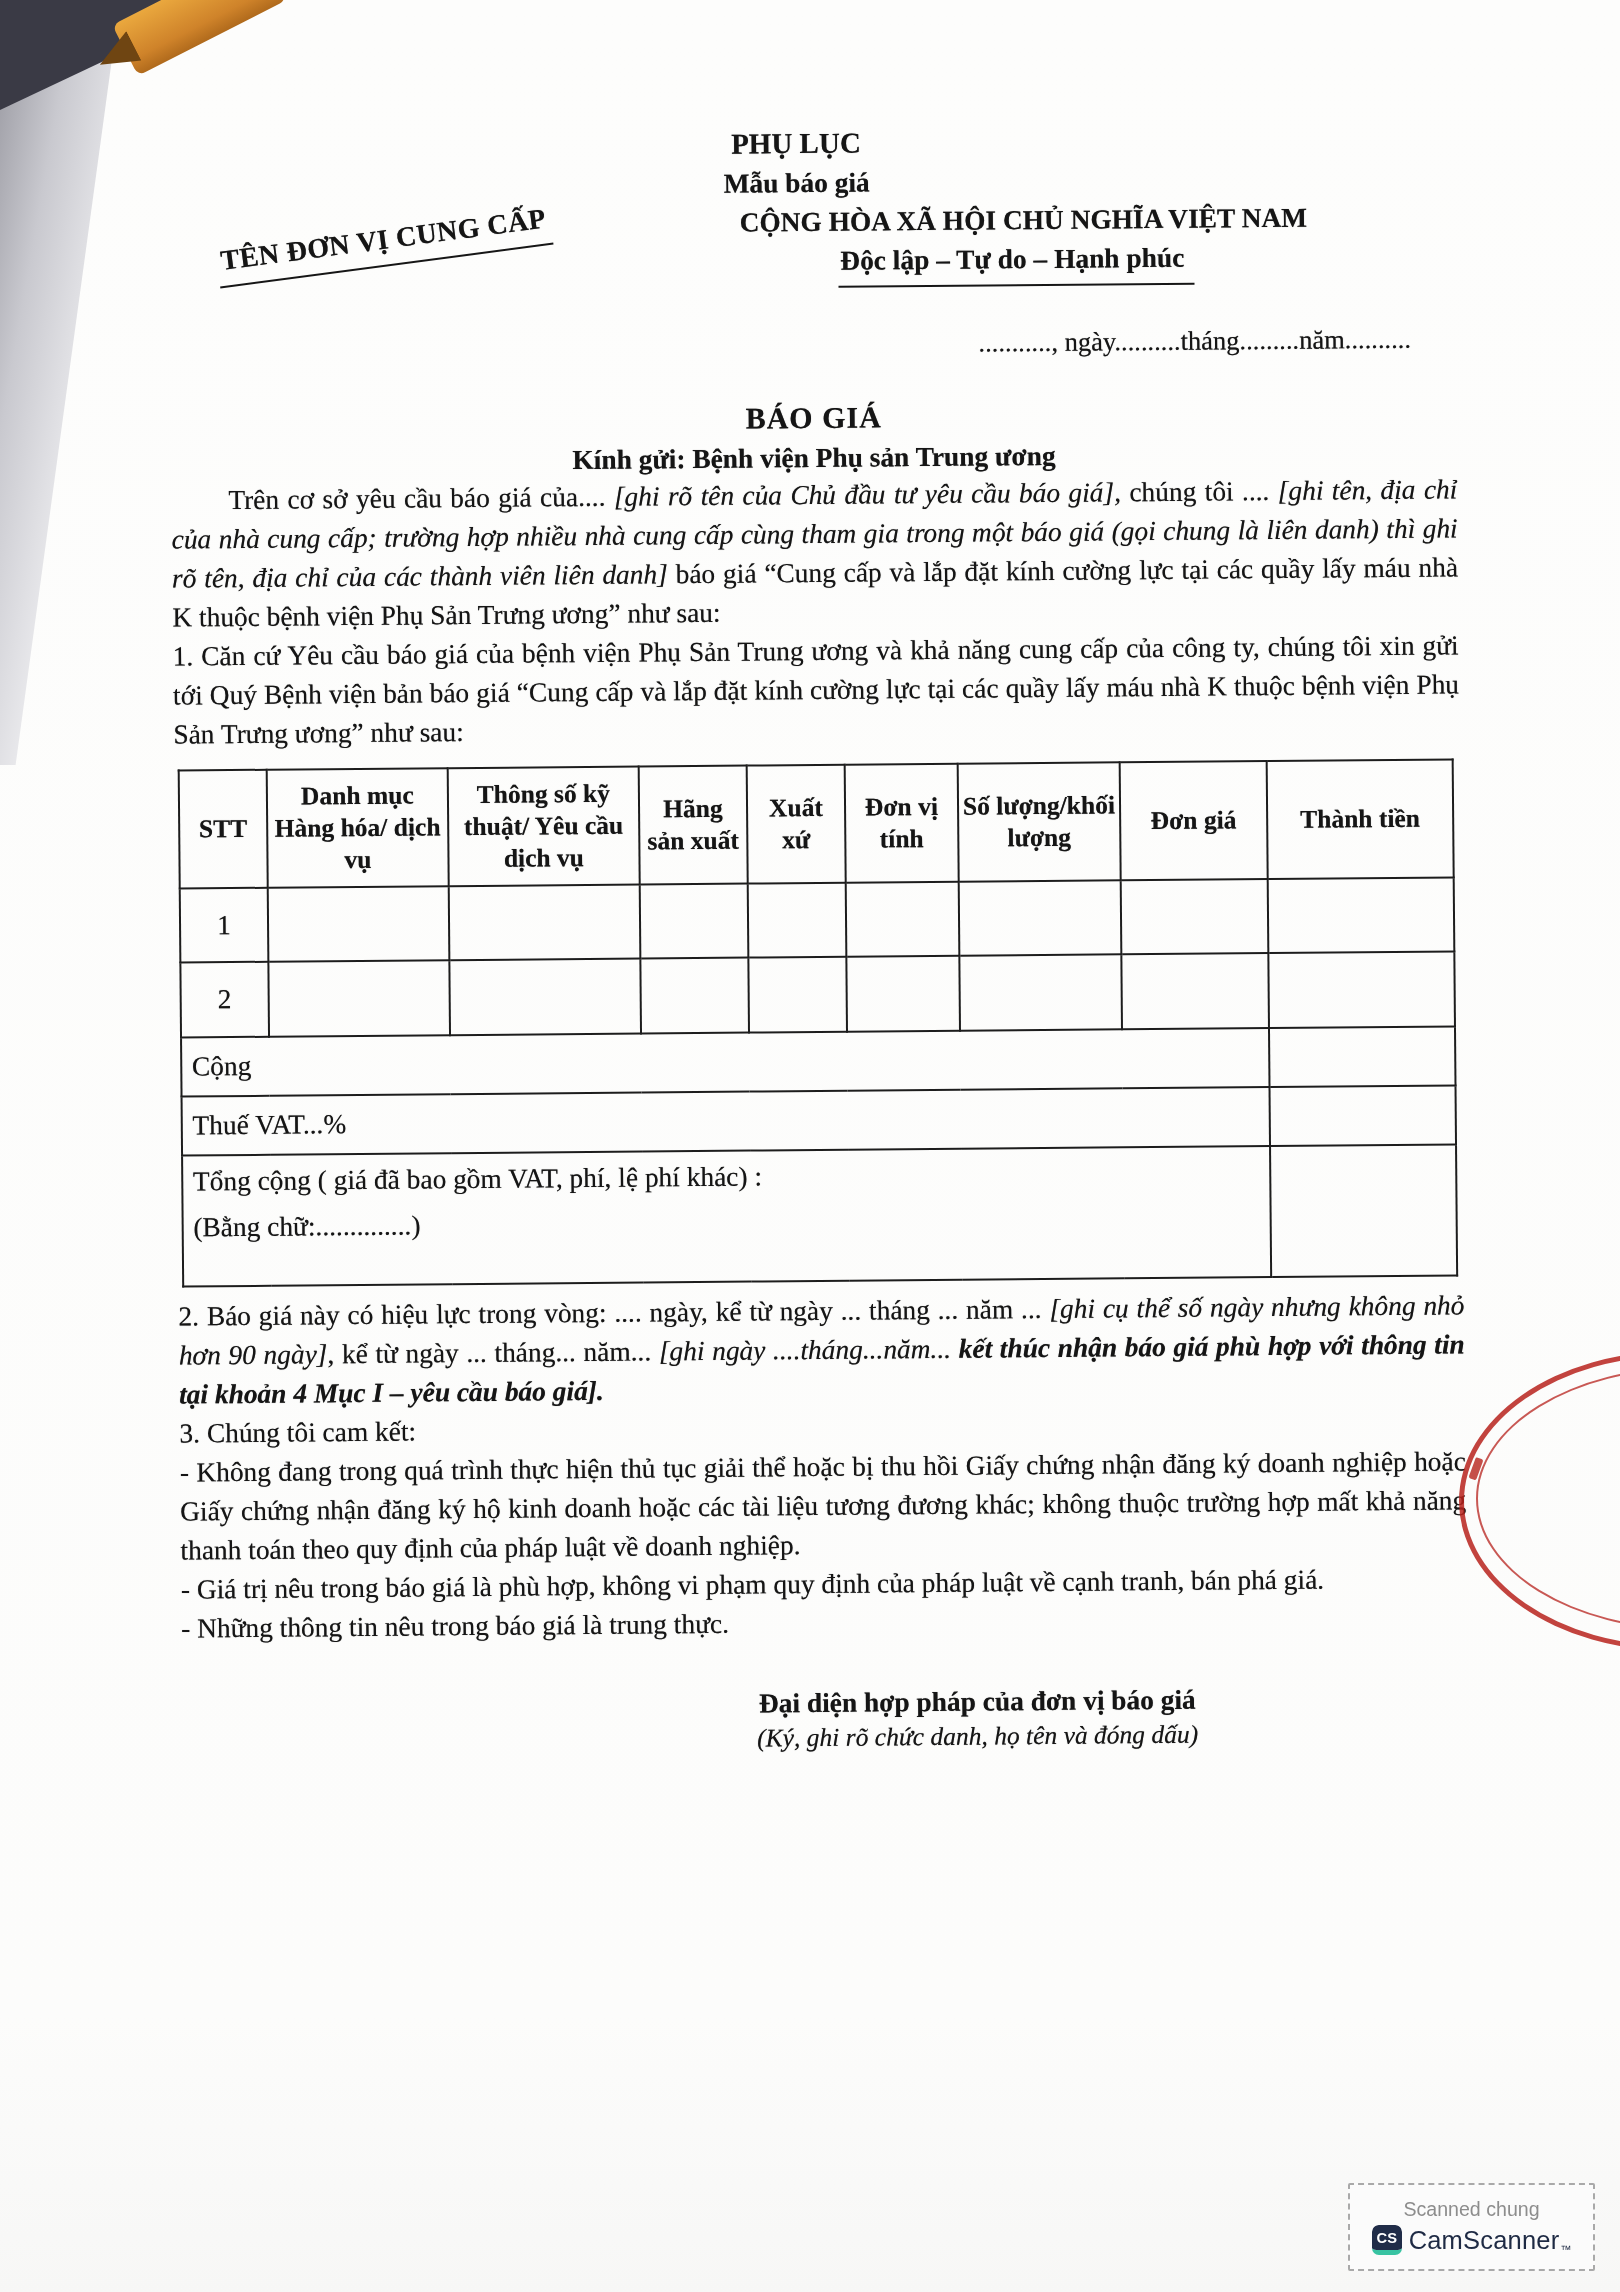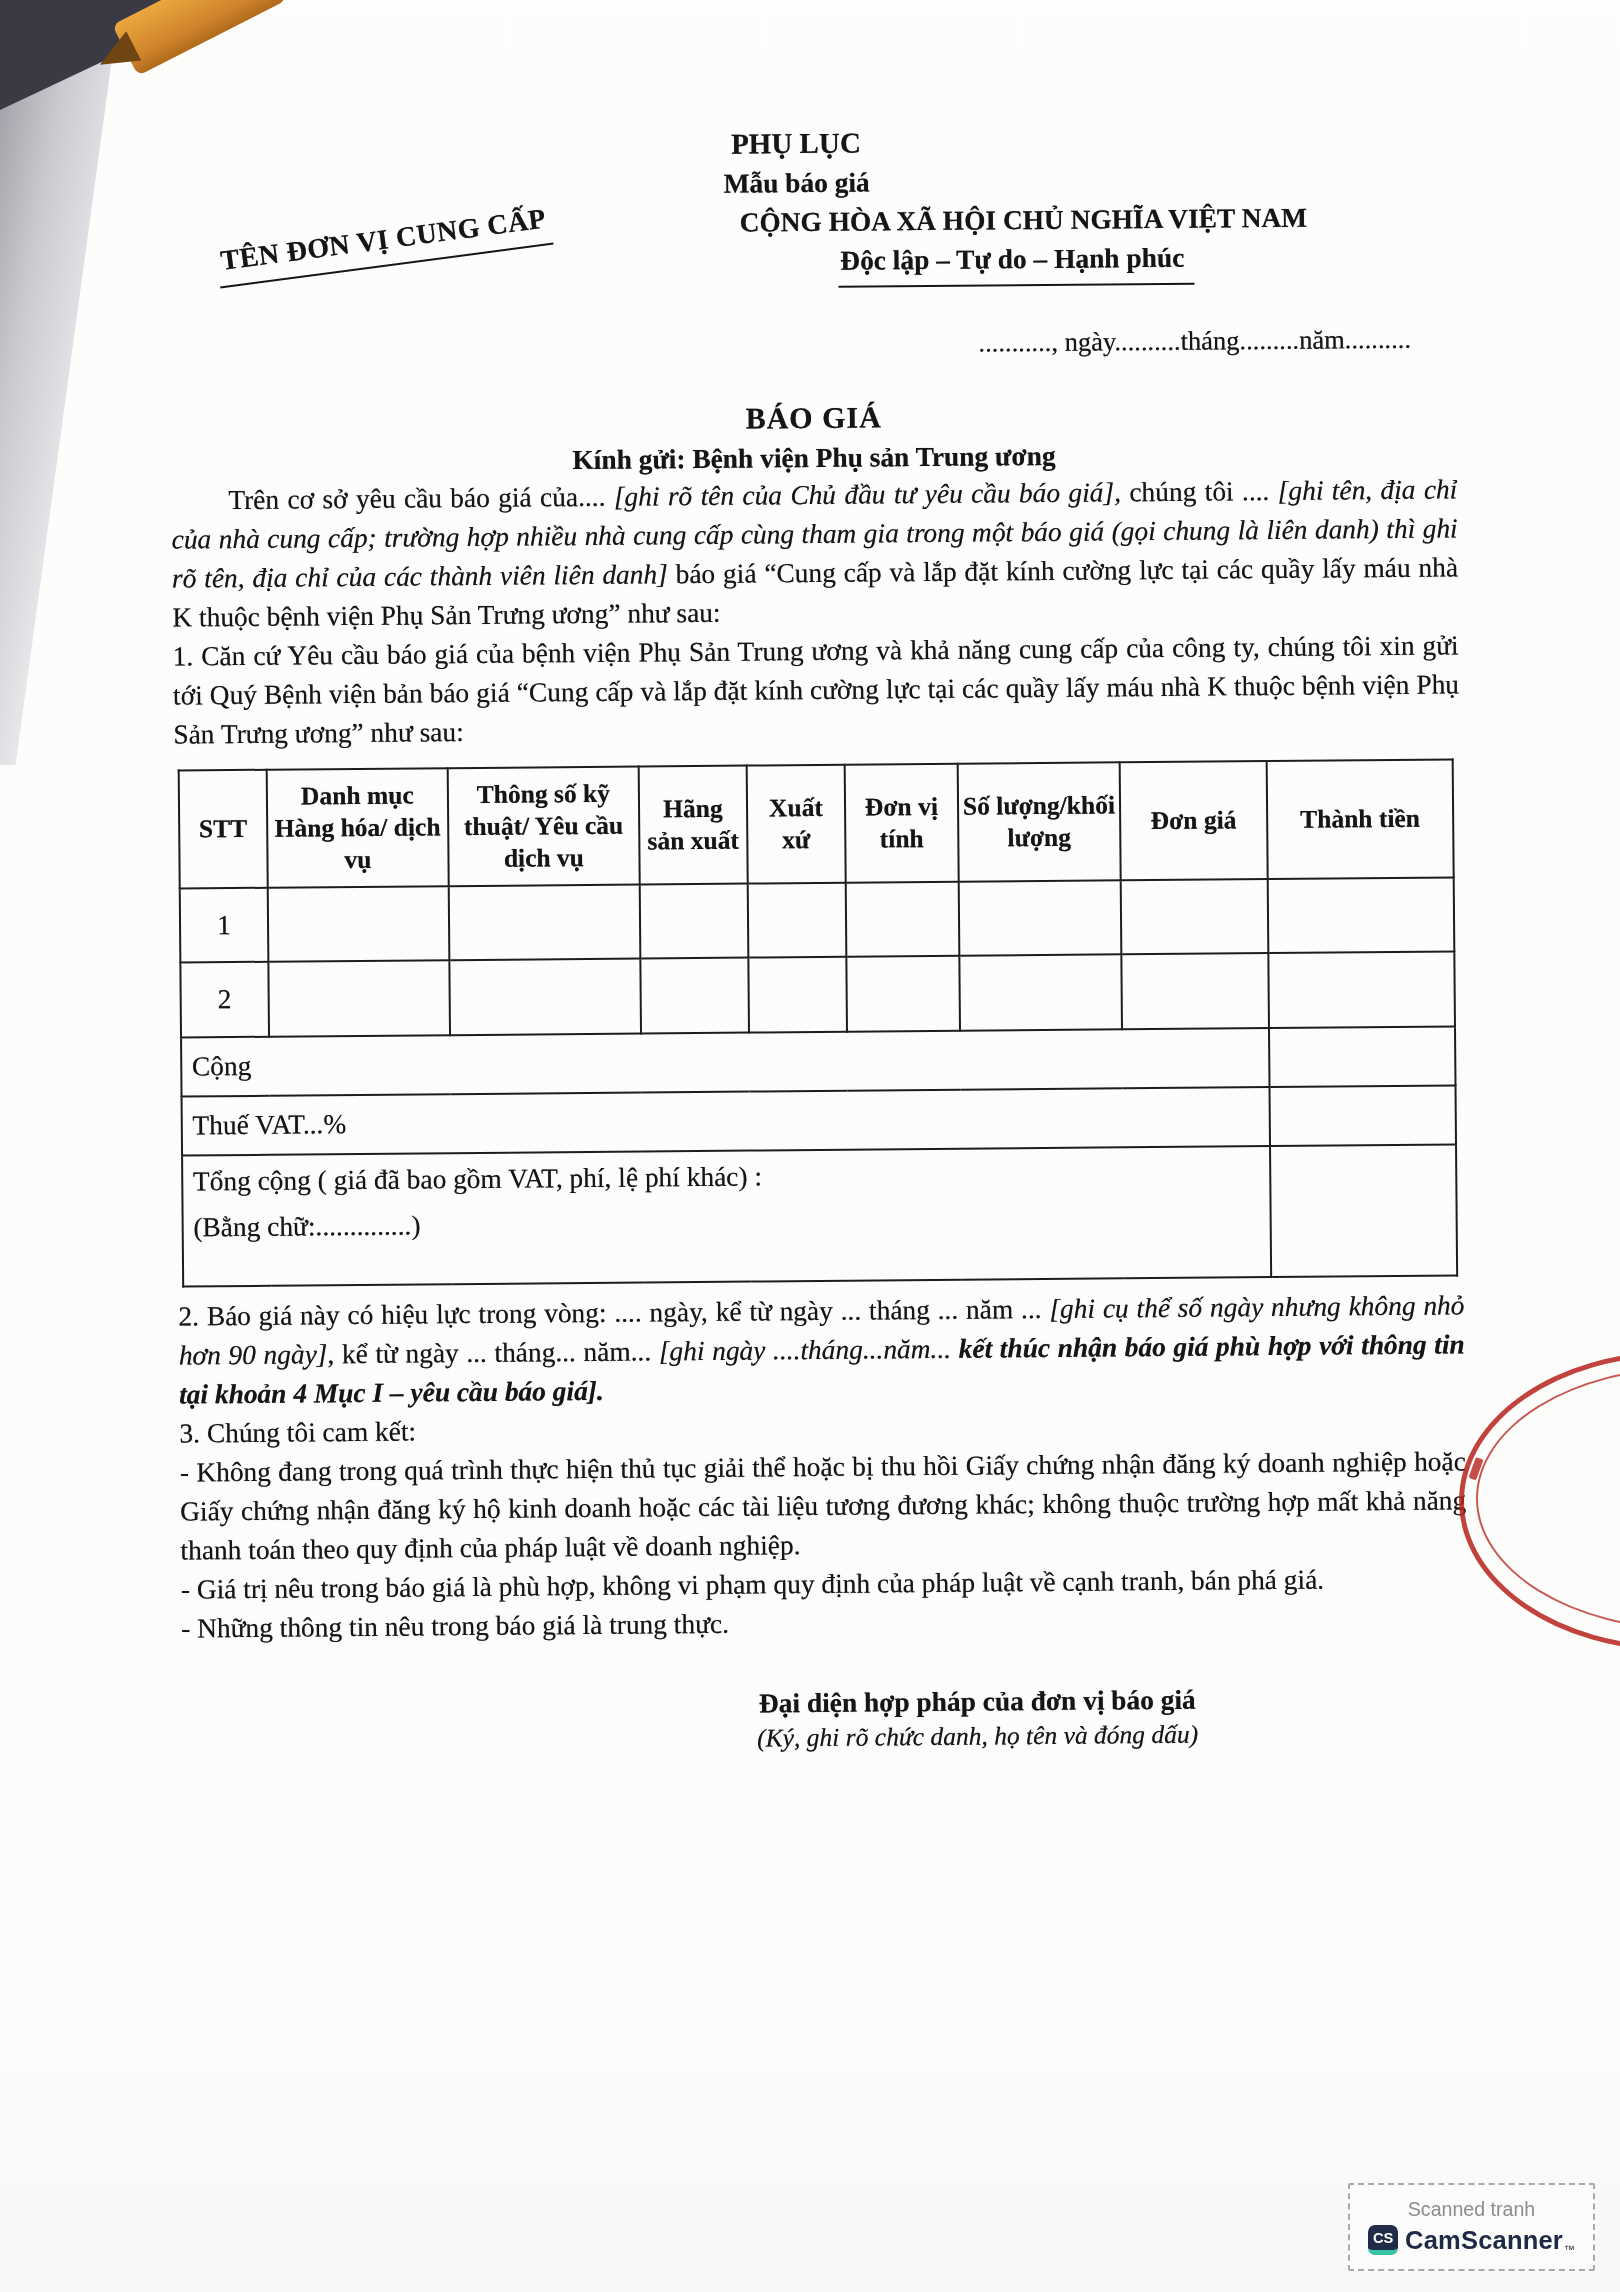--- a/index.html
+++ b/index.html
@@ -67,21 +67,21 @@
 
   
   .cam{position:absolute;left:1348px;top:2183px;width:243px;height:84px;border:2px dashed #a9a9a9;
     background:#fbfbfb;border-radius:2px;display:flex;flex-direction:column;align-items:center;justify-content:center;
     font-family:"Liberation Sans","DejaVu Sans",sans-serif;}
   .cam-line1{color:#8d8d8d;font-size:19.6px;line-height:1.1;}
   .cam-line2{display:flex;align-items:flex-end;margin-top:4.9px;}
   .cs-logo{display:inline-flex;align-items:center;justify-content:center;width:30px;height:24.5px;
     background:#202c48;color:#ffffff;font-weight:bold;font-size:14.7px;border-radius:5.9px 5.9px 0 0;}
   .cs-wrap{display:inline-block;border-radius:6.9px;overflow:hidden;border-bottom:5.9px solid #38c3a2;margin-right:6.9px;}
-  .cam-brand{color:#1e2a44;font-weight:bold;font-size:25.5px;letter-spacing:0.2px;}
+  .cam-brand{color:#1e2a44;font-weight:normal;font-size:25.5px;letter-spacing:0.2px;}
   .cam-tm{color:#1e2a44;font-size:10.8px;vertical-align:top;margin-top:-11.8px;margin-left:1px;}
 </style>
 </head>
 <body>
 
 <div class="page">
 
   <div class="left-shadow"></div>
   <div class="corner-dark"></div>
   <div class="pencil">
@@ -191,21 +191,21 @@
     </div>
   </div>
 
   <div class="stamp">
     <div class="arc1"></div>
     <div class="arc2"></div>
     <div class="stamp-tick"></div>
   </div>
 
   <div class="cam">
-    <div class="cam-line1">Scanned tranh</div>
+    <div class="cam-line1">Scanned chung</div>
     <div class="cam-line2">
       <span class="cs-wrap"><span class="cs-logo">CS</span></span>
       <span class="cam-brand">CamScanner</span>
       <span class="cam-tm">™</span>
     </div>
   </div>
 
 </div>
 
 

